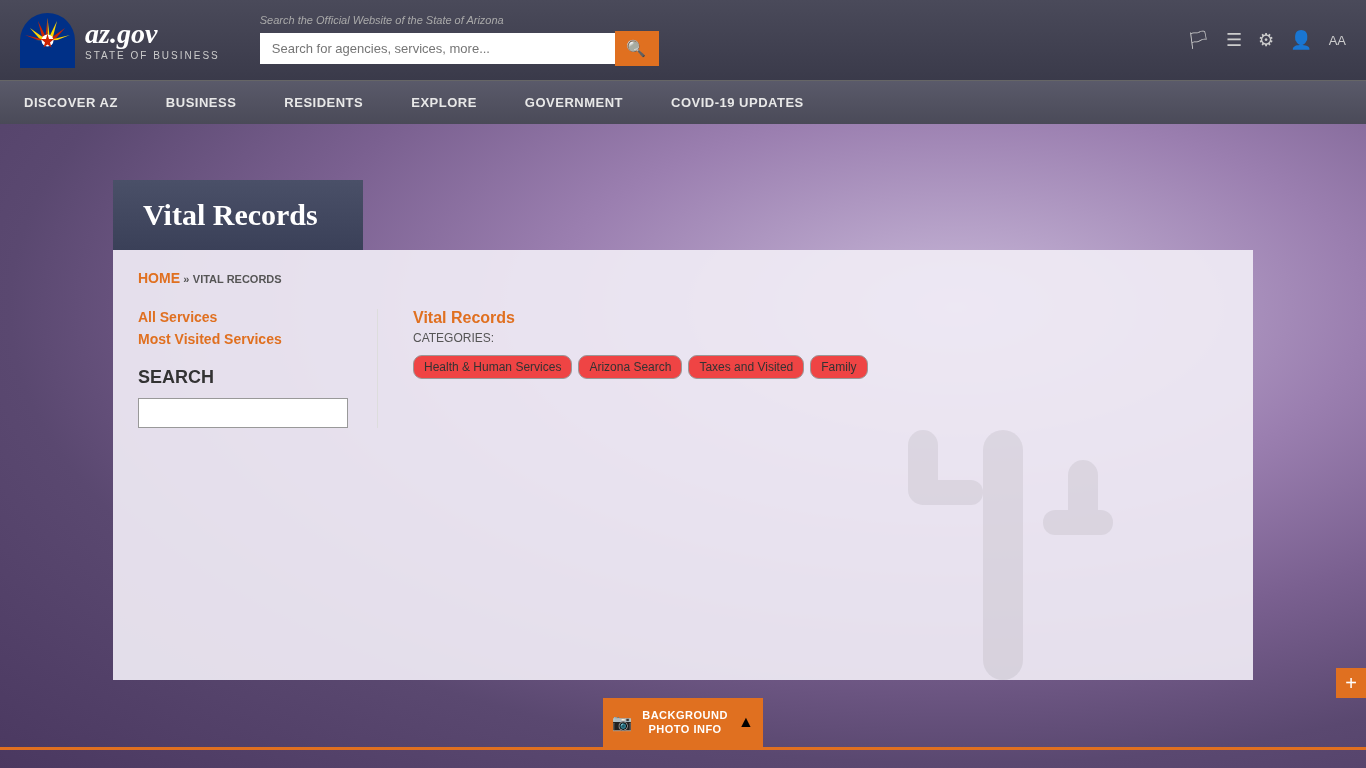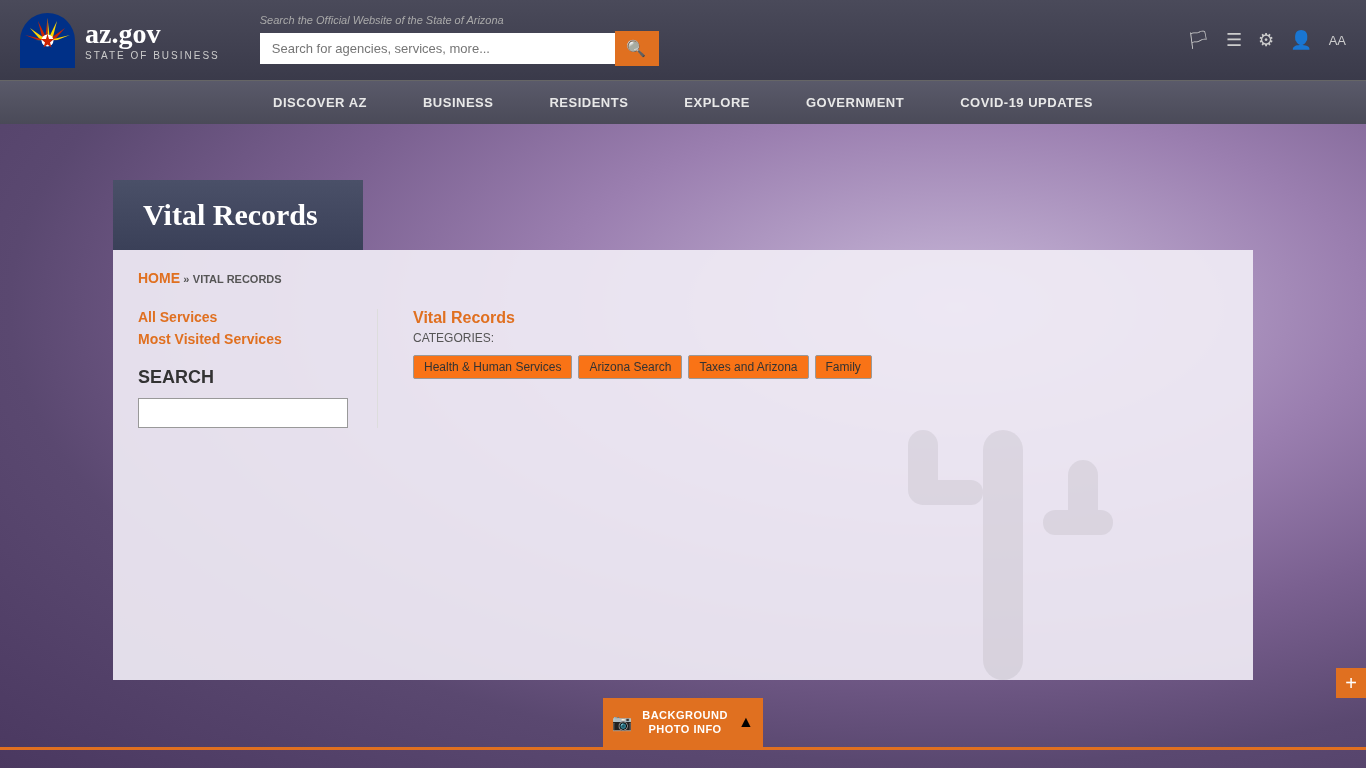--- a/index.html
+++ b/index.html
@@ -47,20 +47,21 @@
       display: flex;
       flex-direction: column;
     }
 
     .logo-domain {
       font-size: 28px;
       font-weight: bold;
       color: white;
       font-family: Georgia, serif;
       line-height: 1;
+      font-style: italic;
     }
 
     .logo-state {
       font-size: 10px;
       color: #ccc;
       letter-spacing: 2px;
       margin-top: 2px;
     }
 
     .search-area {
@@ -117,22 +118,22 @@
       font-size: 13px;
       cursor: pointer;
     }
 
     
     .main-nav {
       position: relative;
       z-index: 10;
       background: linear-gradient(to bottom, #5a5a6a, #4a4a58);
       display: flex;
-      justify-content: center;
-      gap: 8px;
+      justify-content: flex-start;
+      gap: 0;
       border-top: 1px solid #666;
     }
 
     .nav-item {
       padding: 14px 24px;
       color: #e8e8e8;
       font-size: 13px;
       font-weight: bold;
       letter-spacing: 0.5px;
       cursor: pointer;
@@ -263,26 +264,26 @@
     }
 
     .category-tags {
       display: flex;
       gap: 6px;
       flex-wrap: wrap;
     }
 
     .category-tag {
       border: 1px solid #999;
-      background: #f97316;
+      background: #ef4444;
       padding: 4px 10px;
       font-size: 12px;
       color: #333;
       cursor: pointer;
-      border-radius: 2px;
+      border-radius: 9px;
     }
 
     
     .cactus-bg {
       position: absolute;
       bottom: 0;
       right: 100px;
       width: 300px;
       height: 350px;
       opacity: 0.15;
@@ -446,21 +447,21 @@
         <div class="search-label">SEARCH</div>
         <input type="text" class="search-input-box" style="">
       </div>
 
       <div class="right-content">
         <div class="vital-records-title">Vital Records</div>
         <div class="categories-label">CATEGORIES:</div>
         <div class="category-tags">
           <span class="category-tag">Health &amp; Human Services</span>
           <span class="category-tag">Arizona Search</span>
-          <span class="category-tag">Taxes and Arizona</span>
+          <span class="category-tag">Taxes and Visited</span>
           <span class="category-tag">Family</span>
         </div>
       </div>
     </div>
 
     <svg class="cactus-bg" viewBox="0 0 300 350" xmlns="http://www.w3.org/2000/svg">
       <rect x="130" y="100" width="40" height="250" rx="20" fill="#888"></rect>
       <rect x="60" y="150" width="70" height="25" rx="12" fill="#888"></rect>
       <rect x="55" y="100" width="30" height="75" rx="15" fill="#888"></rect>
       <rect x="190" y="180" width="70" height="25" rx="12" fill="#888"></rect>

